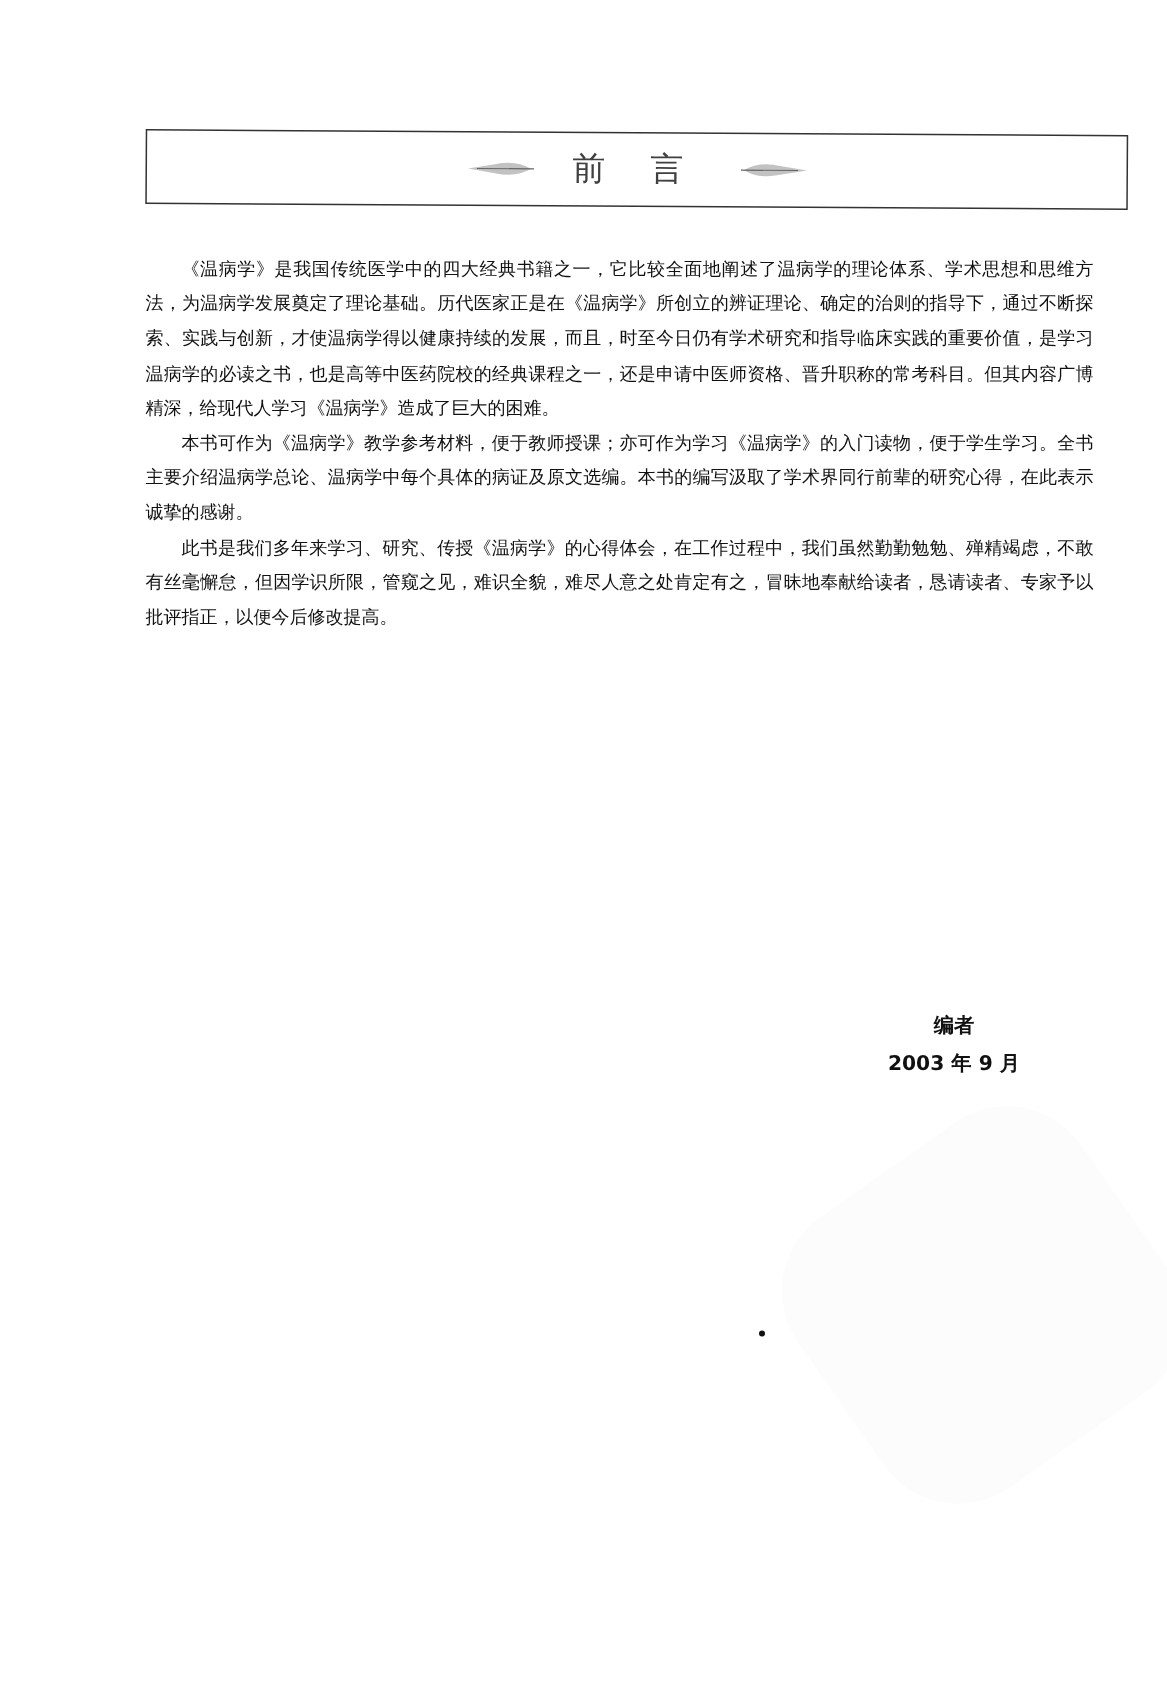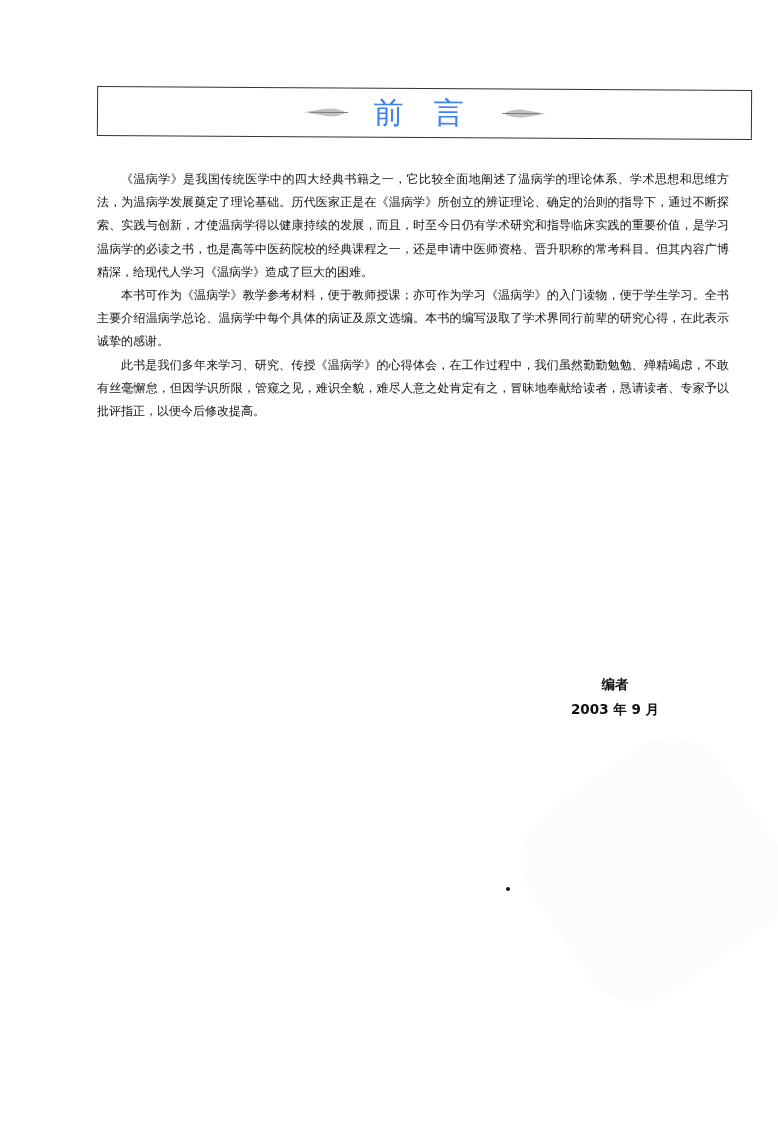--- a/index.html
+++ b/index.html
@@ -9,30 +9,30 @@
     }
     .title-box {
       position: absolute; left: 97px; top: 88px; width: 655px; height: 50px;
       border: 1.5px solid #333; transform: rotate(0.35deg); box-sizing: border-box;
       display: flex; align-items: center; justify-content: center;
     }
     .title-wrap { display: flex; align-items: center; gap: 6px; }
     .orn { width: 48px; height: 14px; position: relative; }
     .orn svg { display: block; }
     .title-text {
-      font-family: Liberation Serif, serif; font-size: 30px; letter-spacing: 30px;
-      padding-left: 18px; padding-right: 0; color: #3b82f6;
+      font-family: Liberation Serif, serif; font-size: 22px; letter-spacing: 30px;
+      padding-left: 18px; padding-right: 0; color: #404040;
     }
     .body-text {
       position: absolute; left: 97px; top: 168px; width: 632px;
       font-size: 12px; line-height: 23.2px; text-align: justify;
     }
     .body-text p { margin: 0; text-indent: 2em; }
     .sign {
-      position: absolute; left: 545px; top: 672px; width: 140px; text-align: center;
+      position: absolute; left: 566px; top: 672px; width: 140px; text-align: center;
       font-family: "DejaVu Sans", sans-serif; font-weight: bold; font-size: 13.5px; line-height: 25px;
     }
     .dot { position: absolute; left: 506px; top: 887px; width: 4px; height: 4px; border-radius: 50%; background: #111; }
     .watermark {
       position: absolute; left: 540px; top: 760px; width: 230px; height: 220px;
       background: #fcfcfc; border-radius: 60px; transform: rotate(-35deg);
     }
   </style>
 </head>
 <body>

